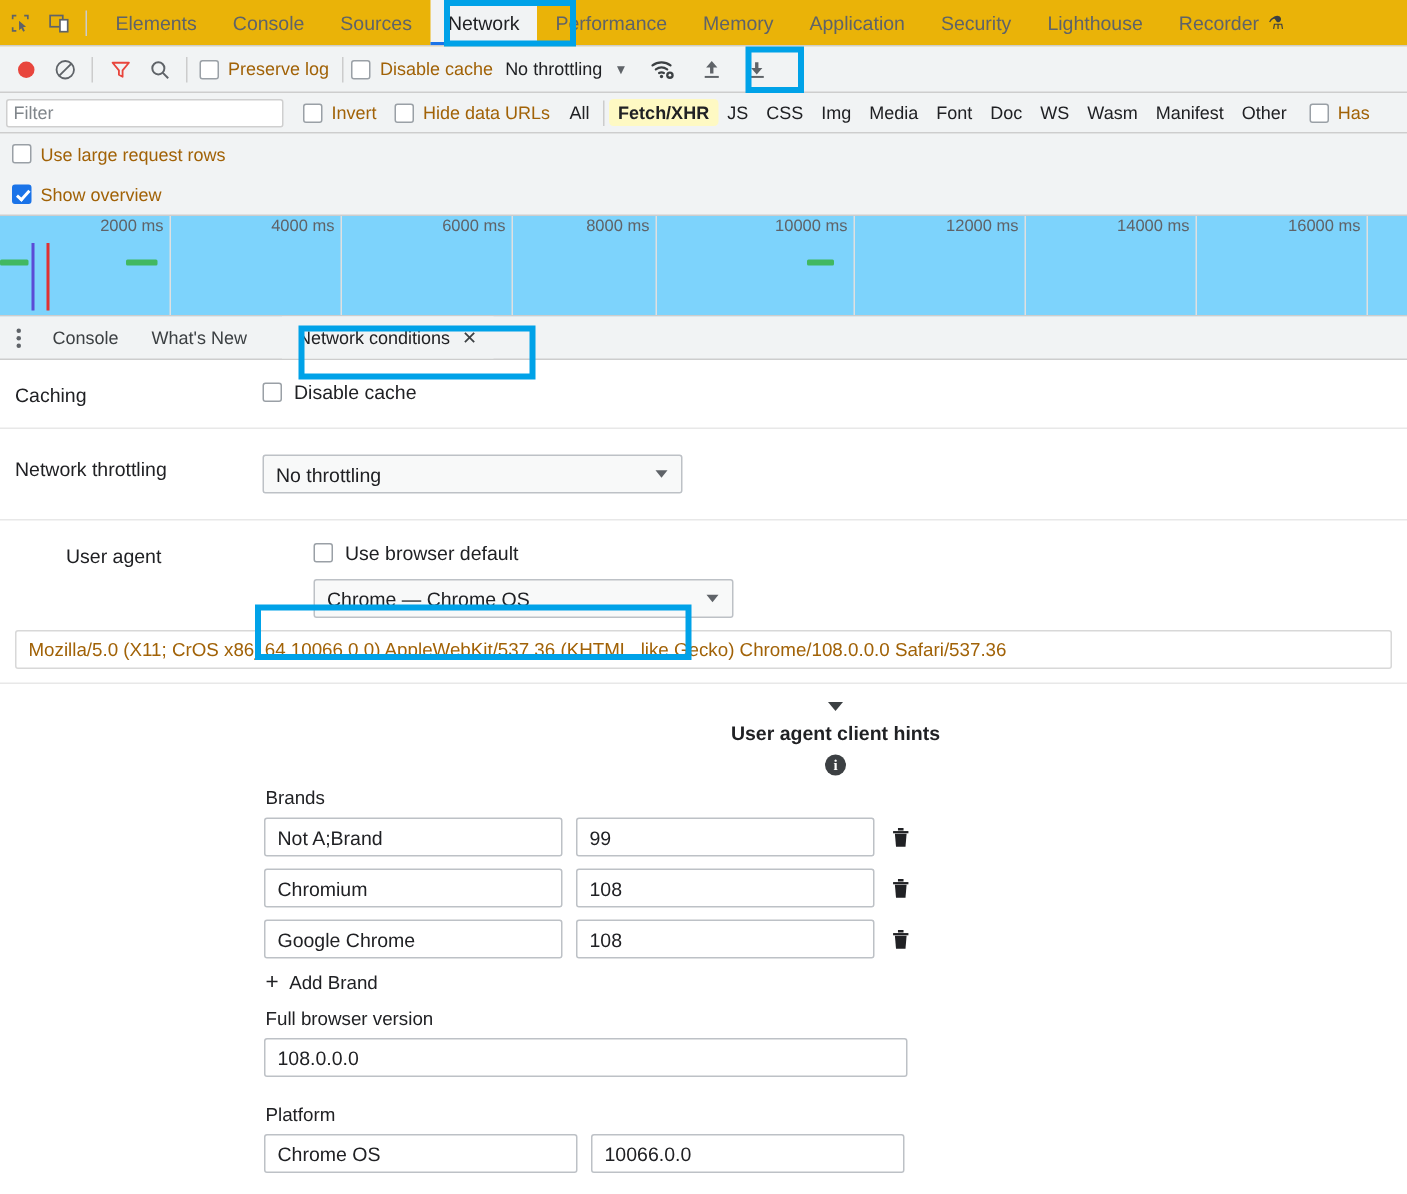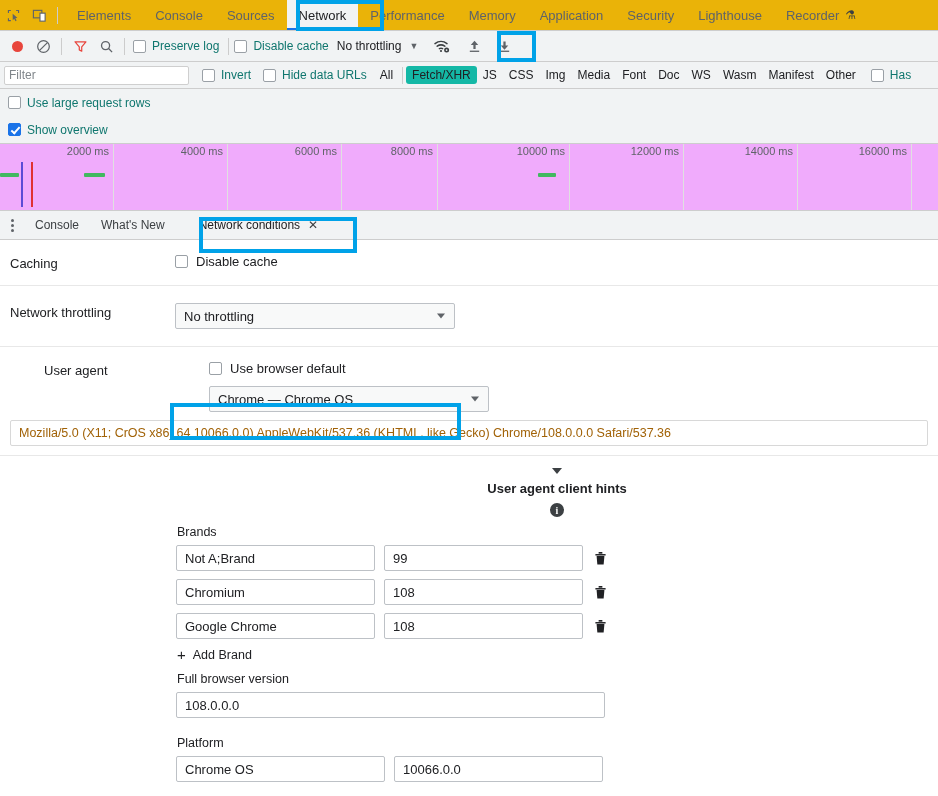--- a/index.html
+++ b/index.html
@@ -86,21 +86,21 @@
     display: inline-block; vertical-align: middle; flex: 0 0 auto;
   }
   .cb.checked {
     background: #1a73e8; border-color: #1a73e8; position: relative;
   }
   .cb.checked::after {
     content: "";
     position: absolute; left: 4px; top: 1px; width: 3px; height: 7px;
     border: solid #fff; border-width: 0 2px 2px 0; transform: rotate(42deg);
   }
-  .cbrow { display: flex; align-items: center; gap: 6px; white-space: nowrap; font-size: 12px; color: #0f766e; }
+  .cbrow { display: flex; align-items: center; gap: 6px; white-space: nowrap; font-size: 12px; color: #a16207; }
   .throttle-label { font-size: 12px; color: #202124; margin-left: 8px; white-space: nowrap; }
   .caret { font-size: 9px; color: #5f6368; margin-left: 8px; }
 
   
   .filter-row {
     height: 26px; min-height: 26px;
     background: #f1f3f4;
     border-bottom: 1px solid #cdcdcd;
     display: flex; align-items: center;
     padding: 0 2px;
@@ -115,36 +115,36 @@
     font-size: 12px;
     color: #202124;
     padding: 0 4px;
     box-sizing: border-box;
     margin-left: 2px;
   }
   .filter-input::placeholder { color: #80868b; }
   .ftype {
     padding: 2px 6px; font-size: 12px; color: #202124; border-radius: 3px; white-space: nowrap;
   }
-  .ftype.active { background: #14b8a6; }
+  .ftype.active { background: #fef9c3; font-weight: bold; }
 
   
   .opt-row {
     height: 27px; min-height: 27px;
     background: #f1f3f4;
     display: flex; align-items: center;
     padding-left: 8px;
     font-size: 12px;
   }
   .opt-row.last { border-bottom: 1px solid #cdcdcd; }
 
   
   .overview {
     height: 66px; min-height: 66px;
-    background: #f0abfc;
+    background: #7dd3fc;
     border-bottom: 1px solid #cdcdcd;
     position: relative;
     overflow: hidden;
   }
   .ruler-cell {
     position: absolute; top: 0; bottom: 0;
     border-right: 1px solid #e0e0e0;
     box-sizing: border-box;
   }
   .ruler-label {

